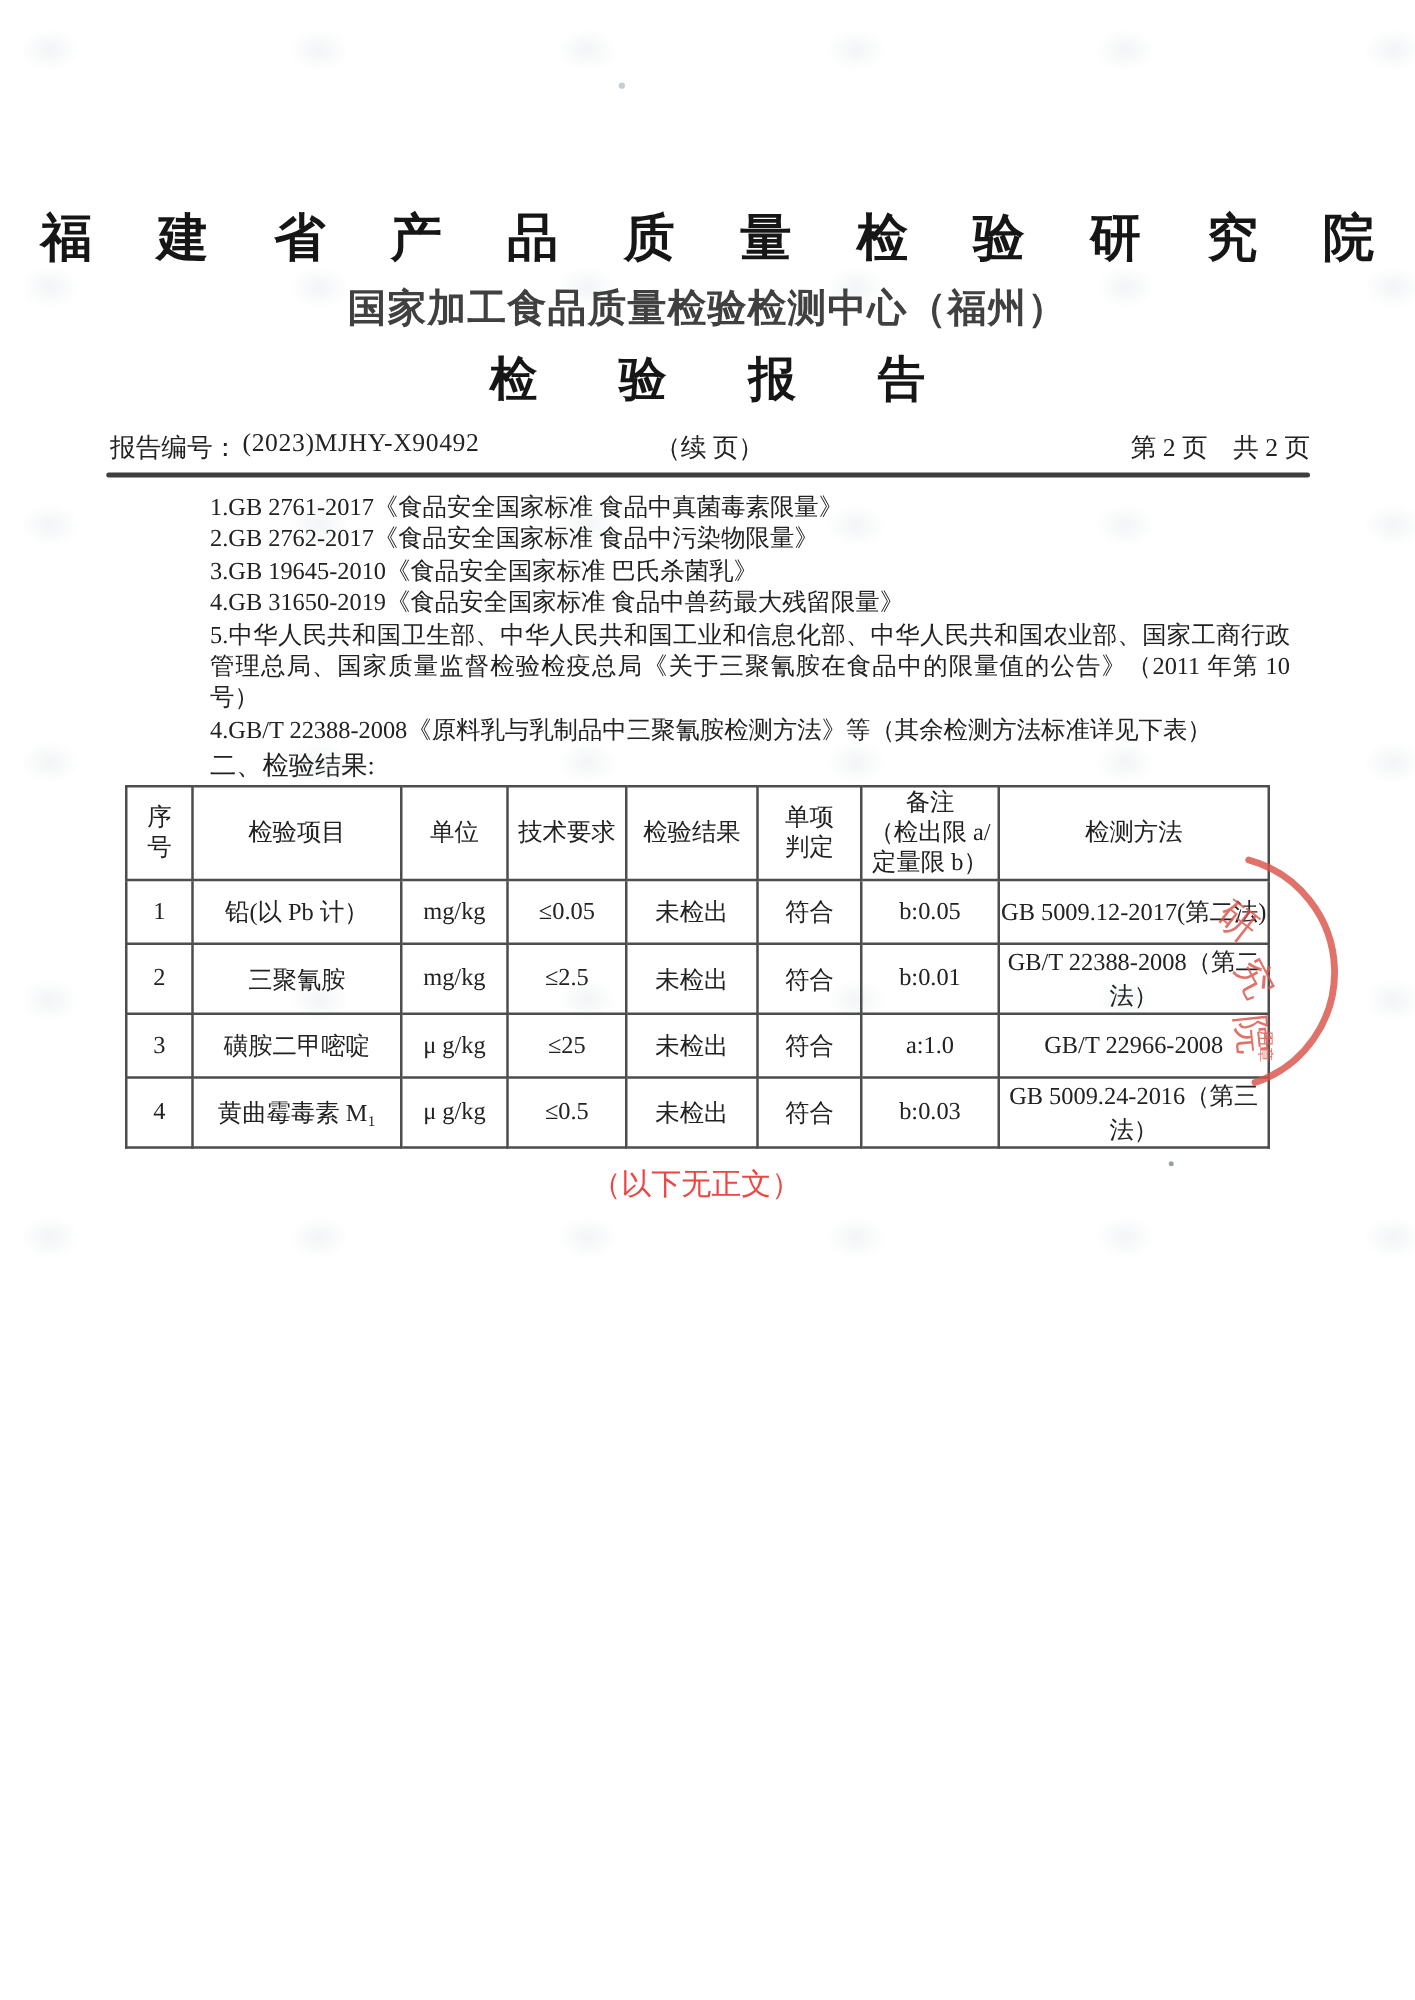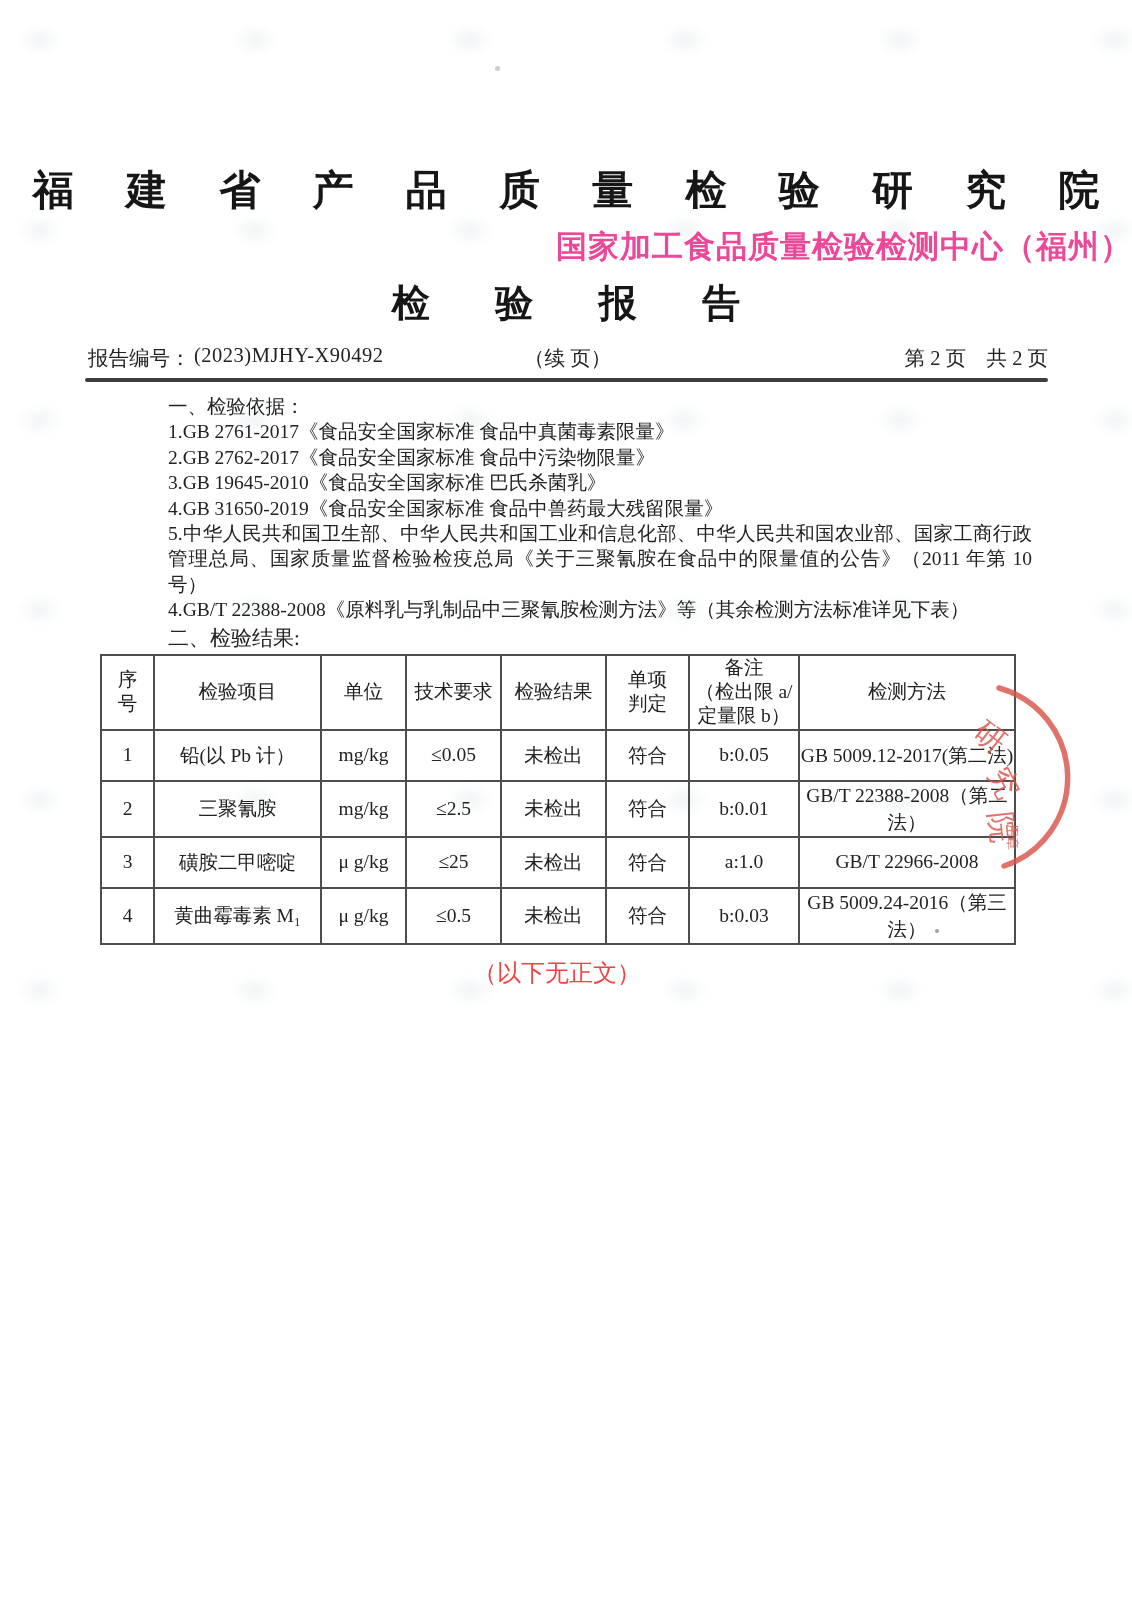--- a/index.html
+++ b/index.html
@@ -20,22 +20,22 @@
     pointer-events:none;
   }
   .title-org{
     position:absolute;top:163px;left:0;width:100%;
     text-align:center;font-size:41px;font-weight:700;
     letter-spacing:21px;padding-left:21px;box-sizing:border-box;
     color:#161616;
   }
   .title-center{
     position:absolute;top:226px;left:0;width:100%;
-    text-align:right;font-size:31px;font-weight:700;
-    letter-spacing:1px;color:#ec4899;
+    text-align:center;font-size:31px;font-weight:700;
+    letter-spacing:1px;color:#404040;
   }
   .title-report{
     position:absolute;top:278px;left:0;width:100%;
     text-align:center;font-size:38px;font-weight:700;
     letter-spacing:28px;padding-left:28px;box-sizing:border-box;
     color:#161616;
   }
   .info-row{
     position:absolute;top:344px;left:88px;width:960px;height:30px;
     font-size:20.5px;color:#222;
@@ -105,21 +105,20 @@
     <span class="num">(2023)MJHY-X90492</span>
     <span class="cont">（续 页）</span>
     <span class="pg">第 2 页　共 2 页</span>
   </div>
 
   <div class="divider"></div>
 
   <div class="content">
 
     <div class="basis">
-      <div>一、检验依据：</div>
       <div>1.GB 2761-2017《食品安全国家标准 食品中真菌毒素限量》</div>
       <div>2.GB 2762-2017《食品安全国家标准 食品中污染物限量》</div>
       <div>3.GB 19645-2010《食品安全国家标准 巴氏杀菌乳》</div>
       <div>4.GB 31650-2019《食品安全国家标准 食品中兽药最大残留限量》</div>
       <div>5.中华人民共和国卫生部、中华人民共和国工业和信息化部、中华人民共和国农业部、国家工商行政管理总局、国家质量监督检验检疫总局《关于三聚氰胺在食品中的限量值的公告》（2011 年第 10 号）</div>
       <div>4.GB/T 22388-2008《原料乳与乳制品中三聚氰胺检测方法》等（其余检测方法标准详见下表）</div>
     </div>
 
     <div class="results-heading">二、检验结果:</div>
 

